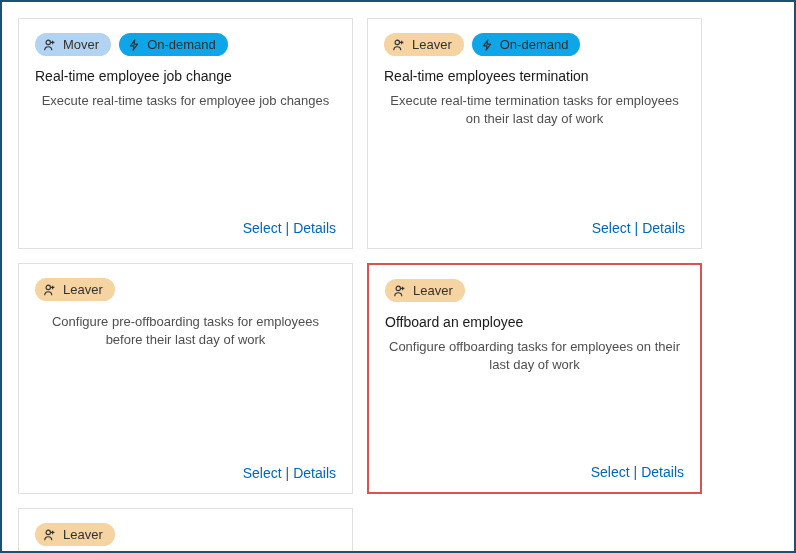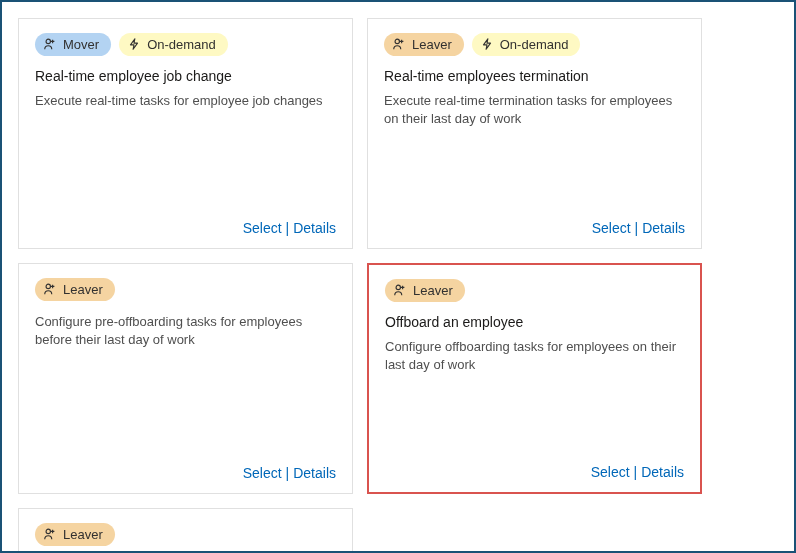--- a/index.html
+++ b/index.html
@@ -30,43 +30,44 @@
     .card.highlighted {
       border: 2px solid #d9534f;
     }
     .badges {
       display: flex;
       gap: 8px;
       margin-bottom: 12px;
     }
     .badge {
       display: inline-flex;
-      align-items: flex-start;
+      align-items: flex-end;
       gap: 6px;
       padding: 4px 12px 4px 8px;
       border-radius: 20px;
       font-size: 13px;
       font-weight: 400;
       color: #323130;
     }
     .badge.mover { background: #b3d3f2; }
     .badge.leaver { background: #f5d4a1; }
-    .badge.ondemand { background: #fef9c3; }
+    .badge.ondemand { background: #0ea5e9; }
     .badge-icon { display: inline-flex; width: 14px; height: 14px; }
     .card-title {
       font-size: 14px;
       font-weight: 400;
       color: #1b1a19;
       margin-bottom: 8px;
     }
     .card-desc {
       font-size: 13px;
       color: #4f4f4f;
       line-height: 1.4;
       flex: 0 0 auto;
+      text-align: center;
     }
     .card-spacer { flex: 1; }
     .card-actions {
       font-size: 14px;
       color: #0067b8;
       text-align: right;
     }
     .card-actions .link { cursor: pointer; }
     .card-actions .divider { margin: 0 4px; color: #0067b8; }
     svg { display: block; }

